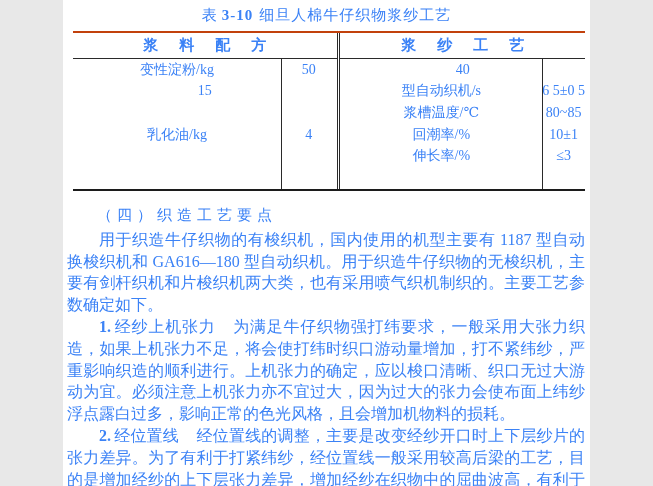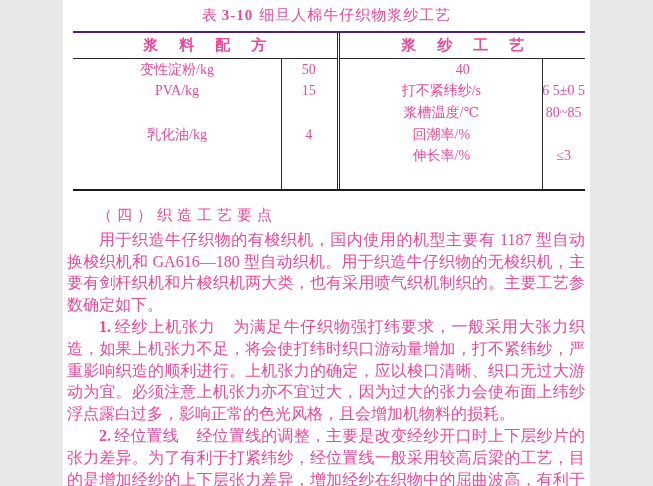--- a/index.html
+++ b/index.html
@@ -1,40 +1,40 @@
 <!DOCTYPE html>
 <html><head>
 <meta charset="utf-8">
 <style>
   html, body { margin: 0; padding: 0; background: #e8e8e8; }
   .page {
     position: relative;
     width: 527px;
     height: 486px;
     background: #ffffff;
-    color: #ec4899;
+    color: #3b82f6;
     font-family: "Liberation Serif", "DejaVu Serif", serif;
     overflow: hidden;
     margin: 0 auto;
   }
 
   
   .caption {
     padding-top: 6px;
     text-align: center;
     font-size: 15px;
     letter-spacing: 1px;
     white-space: nowrap;
   }
   .caption .cap-num { font-weight: bold; margin: 0 6px 0 4px; }
 
   
   .ptable {
     margin: 6px 5px 0 10px;
-    border-top: 2px solid #4c1d95;
+    border-top: 2px solid #c2410c;
     border-bottom: 2px solid #1c1c1c;
     display: flex;
     font-size: 14px;
   }
   .half { box-sizing: border-box; }
   .half-left  { width: 330px; border-right: 1px solid #2a2a2a; }
   .mid-gap    { width: 2px; }
   .half-right { flex: 1; border-left: 1px solid #2a2a2a; }
   .hd {
     height: 25px;
@@ -93,21 +93,20 @@
 
     <div class="half half-left">
       <div class="hd">浆料配方</div>
       <div class="tb">
         <div class="col-divider"></div>
         <div class="tr">
           <div class="td lbl">变性淀粉/kg</div>
           <div class="td val">50</div>
         </div>
         <div class="tr">
-          <div class="td lbl">PVA/kg</div>
           <div class="td val">15</div>
         </div>
         <div class="tr">
         </div>
         <div class="tr">
           <div class="td lbl">乳化油/kg</div>
           <div class="td val">4</div>
         </div>
       </div>
     </div>
@@ -115,29 +114,30 @@
     <div class="mid-gap"></div>
 
     <div class="half half-right">
       <div class="hd">浆纱工艺</div>
       <div class="tb">
         <div class="col-divider"></div>
         <div class="tr">
           <div class="td val">40</div>
         </div>
         <div class="tr">
-          <div class="td lbl">打不紧纬纱/s</div>
+          <div class="td lbl">型自动织机/s</div>
           <div class="td val">6 5±0 5</div>
         </div>
         <div class="tr">
           <div class="td lbl">浆槽温度/℃</div>
           <div class="td val">80~85</div>
         </div>
         <div class="tr">
           <div class="td lbl">回潮率/%</div>
+          <div class="td val">10±1</div>
         </div>
         <div class="tr">
           <div class="td lbl">伸长率/%</div>
           <div class="td val">≤3</div>
         </div>
       </div>
     </div>
   </div>
 
   <div class="bodytext">

